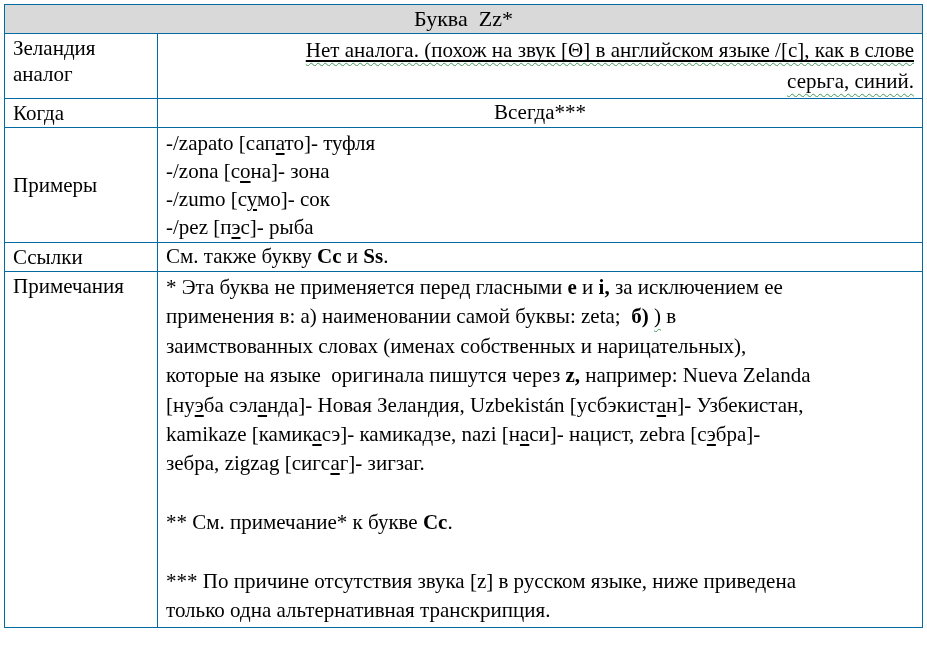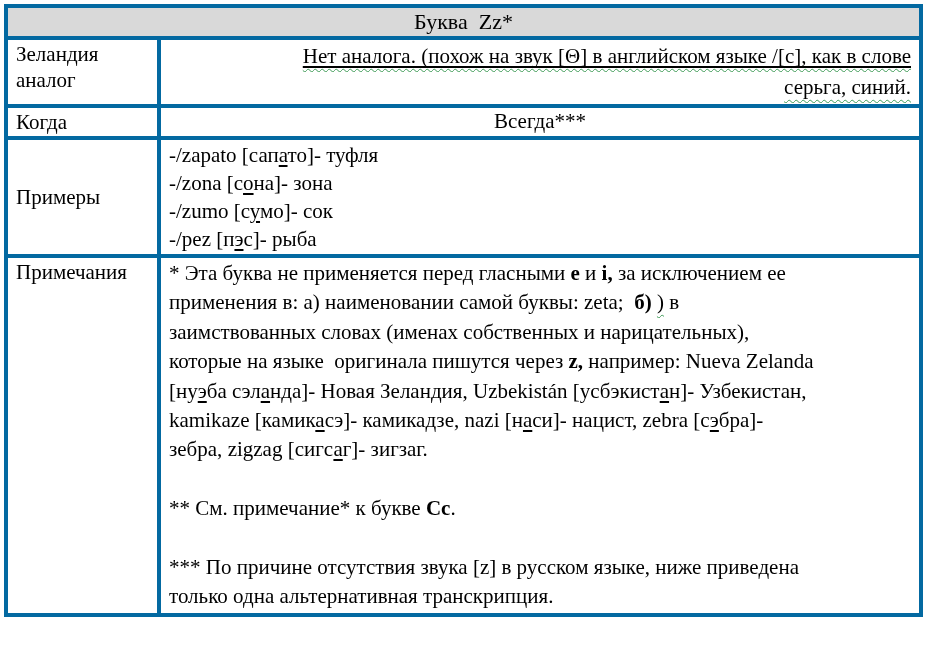--- a/index.html
+++ b/index.html
@@ -1,18 +1,18 @@
 <!DOCTYPE html>
 <html><head>
 <meta charset="utf-8">
 <style>
   html,body{margin:0;padding:0;width:927px;height:646px;background:#ffffff;overflow:hidden;}
   .doc{position:absolute;left:4px;top:4px;}
   table{border-collapse:collapse;table-layout:fixed;width:919px;}
-  td{border:4px solid #0369a1;vertical-align:top;padding:1px 8px;
+  td{border:1px solid #0369a1;vertical-align:top;padding:1px 8px;
      font-family:"Liberation Serif",serif;font-size:21px;color:#000000;}
   col.c1{width:153px;}
   td.header{background:#d9d9d9;text-align:center;font-size:22px;height:23px;
             padding:1px 4px;white-space:pre;}
   td.label{white-space:normal;line-height:26px;}
   .ln{white-space:pre;overflow:hidden;line-height:25px;}
   .i{}
   .b{font-weight:bold;}
   .u{text-decoration:underline solid #000000;text-decoration-thickness:1.5px;text-underline-offset:3px;}
   .w{text-decoration:underline wavy #3f9b57;text-decoration-thickness:1px;text-underline-offset:5px;text-decoration-skip-ink:none;}
@@ -58,20 +58,26 @@
         </tr>
         <tr class="row-examples">
           <td class="label">Примеры</td>
           <td class="content">
             <div class="ln"><span class="">-/zapato [сап</span><span class="u">а</span><span class="">то]- </span><span class="i">туфля</span></div>
             <div class="ln"><span class="">-/zona [с</span><span class="u">о</span><span class="">на]- </span><span class="i">зона</span></div>
             <div class="ln"><span class="">-/zumo [с</span><span class="u">у</span><span class="">мо]- </span><span class="i">сок</span></div>
             <div class="ln"><span class="">-/pez [п</span><span class="u">э</span><span class="">с]- </span><span class="i">рыба</span></div>
           </td>
         </tr>
+        <tr class="row-references">
+          <td class="label">Ссылки</td>
+          <td class="content">
+            <div class="ln"><span class="">См. также букву </span><span class="i b">Cc</span><span class=""> и </span><span class="i b">Ss</span><span class="">.</span></div>
+          </td>
+        </tr>
         <tr class="row-notes">
           <td class="label">Примечания</td>
           <td class="content">
             <div class="ln"><span class="">* Эта буква не применяется перед гласными </span><span class="i b">e</span><span class=""> и </span><span class="i b">i,</span><span class=""> за исключением ее</span></div>
             <div class="ln"><span class="">применения в: а) наименовании самой буквы: </span><span class="i">zeta</span><span class="">;  </span><span class="b">б)</span><span class=""> </span><span class="w">)</span><span class=""> в</span></div>
             <div class="ln"><span class="">заимствованных словах (именах собственных и нарицательных),</span></div>
             <div class="ln"><span class="">которые на языке  оригинала пишутся через </span><span class="i b">z,</span><span class=""> например: </span><span class="i">Nueva Zelanda</span></div>
             <div class="ln"><span class="">[ну</span><span class="u">э</span><span class="">ба сэл</span><span class="u">а</span><span class="">нда]- </span><span class="i">Новая Зеландия,</span><span class=""> </span><span class="i">Uzbekistán</span><span class=""> [усбэкист</span><span class="u">а</span><span class="">н]- </span><span class="i">Узбекистан,</span></div>
             <div class="ln"><span class="i">kamikaze</span><span class=""> [камик</span><span class="u">а</span><span class="">сэ]- </span><span class="i">камикадзе,</span><span class=""> </span><span class="i">nazi</span><span class=""> [н</span><span class="u">а</span><span class="">си]- </span><span class="i">нацист,</span><span class=""> </span><span class="i">zebra</span><span class=""> [с</span><span class="u">э</span><span class="">бра]-</span></div>
             <div class="ln"><span class="">зебра, </span><span class="i">zigzag</span><span class=""> [сигс</span><span class="u">а</span><span class="">г]- </span><span class="i">зигзаг.</span></div>

